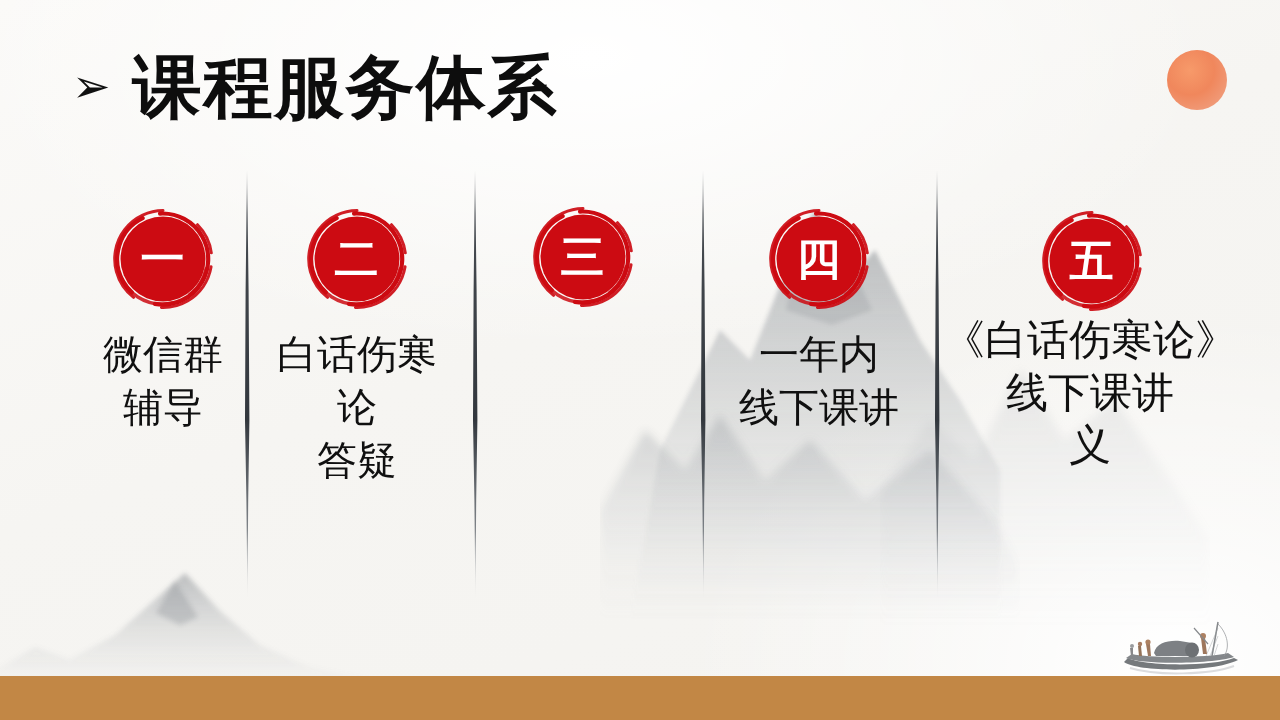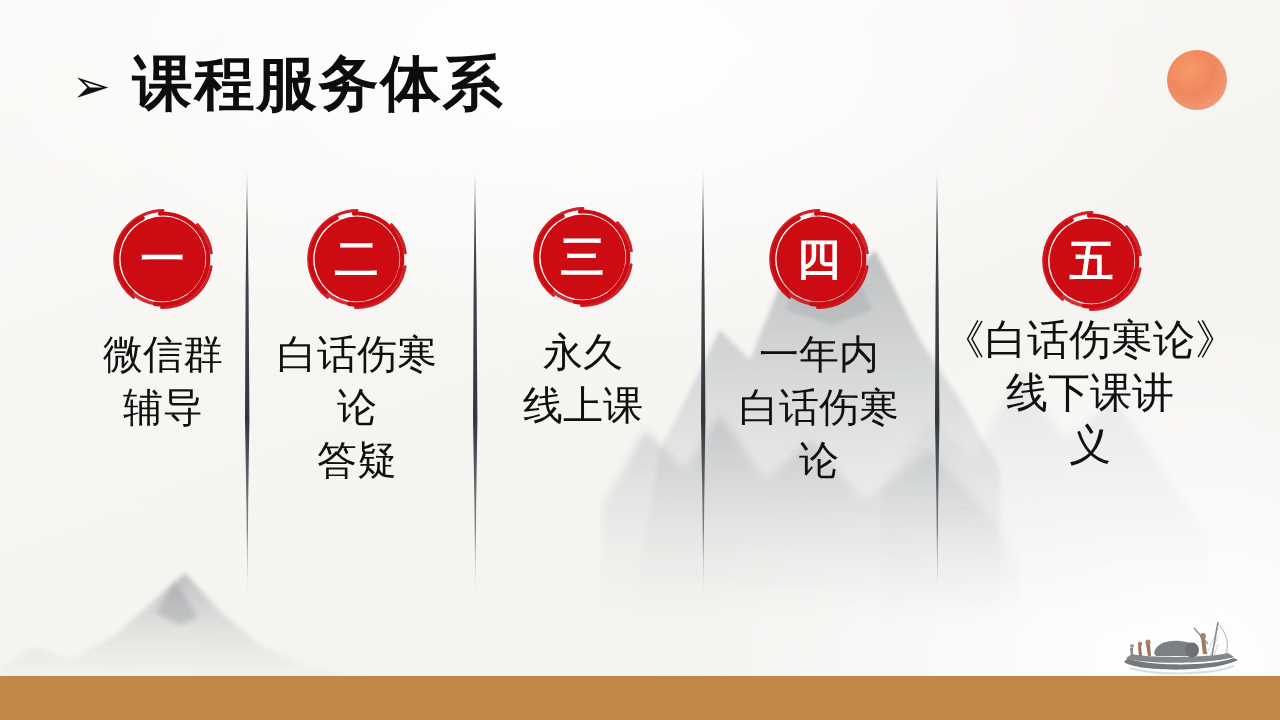--- a/index.html
+++ b/index.html
@@ -35,23 +35,23 @@
   #title-row{
     position:absolute;left:72px;top:48px;height:80px;
     display:flex;align-items:center;gap:22px;
   }
   #title-bullet{
     font-size:46px;line-height:1;color:#101010;
     font-family:"DejaVu Sans","Liberation Sans",sans-serif;
     transform:translateY(-2px);
   }
   #title-text{
-    font-size:60px;line-height:1;color:#0d0d0d;font-weight:bold;
+    font-size:69px;line-height:1;color:#0d0d0d;font-weight:bold;
     letter-spacing:2px;
-    font-family:Liberation Mono, monospace;
+    font-family:Liberation Serif, serif;
   }
 
   
   .divider{position:absolute;top:170px;width:14px;height:430px;pointer-events:none;}
 
   
   .col{position:absolute;text-align:center;}
   .circle-wrap{position:relative;width:118px;height:118px;margin:0 auto;}
   .circle-wrap svg{position:absolute;left:0;top:0;}
   .circle-num{
@@ -204,33 +204,31 @@
 答疑</div>
   </div>
 
   <div class="col" id="col-3">
     <div class="circle-wrap">
       <svg width="118" height="118" viewBox="0 0 118 118">
           <use href="#brushCircle"></use>
         </svg>
       <span class="circle-num">三</span>
     </div>
-    <div class="col-label">永久
-线上课</div>
   </div>
 
   <div class="col" id="col-4">
     <div class="circle-wrap">
       <svg width="118" height="118" viewBox="0 0 118 118">
           <use href="#brushCircle"></use>
         </svg>
       <span class="circle-num">四</span>
     </div>
     <div class="col-label">一年内
-白话伤寒论</div>
+线下课讲</div>
   </div>
 
   <div class="col" id="col-5">
     <div class="circle-wrap">
       <svg width="118" height="118" viewBox="0 0 118 118">
           <use href="#brushCircle"></use>
         </svg>
       <span class="circle-num">五</span>
     </div>
     <div class="col-label wide">《白话伤寒论》

